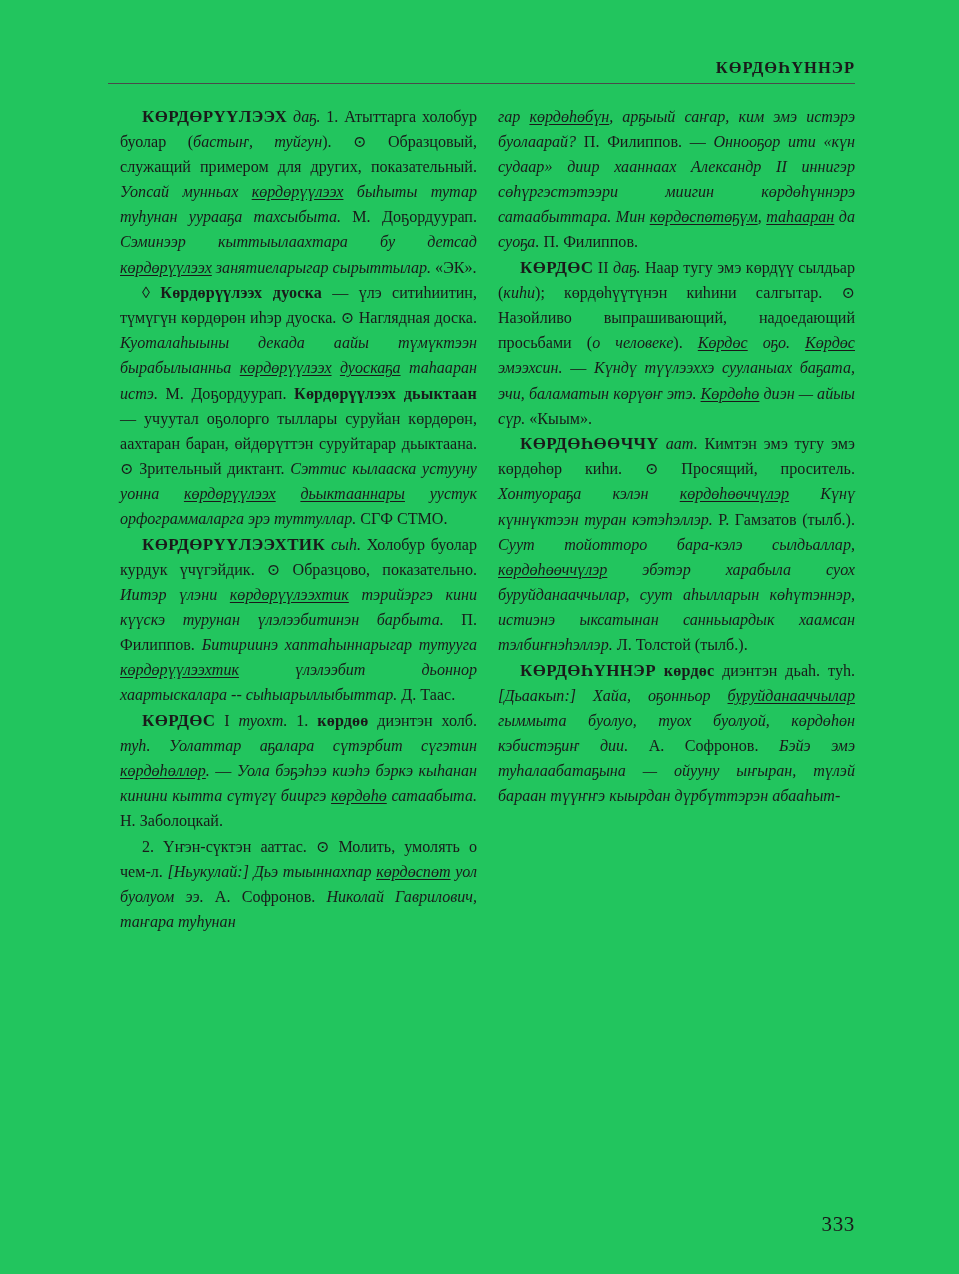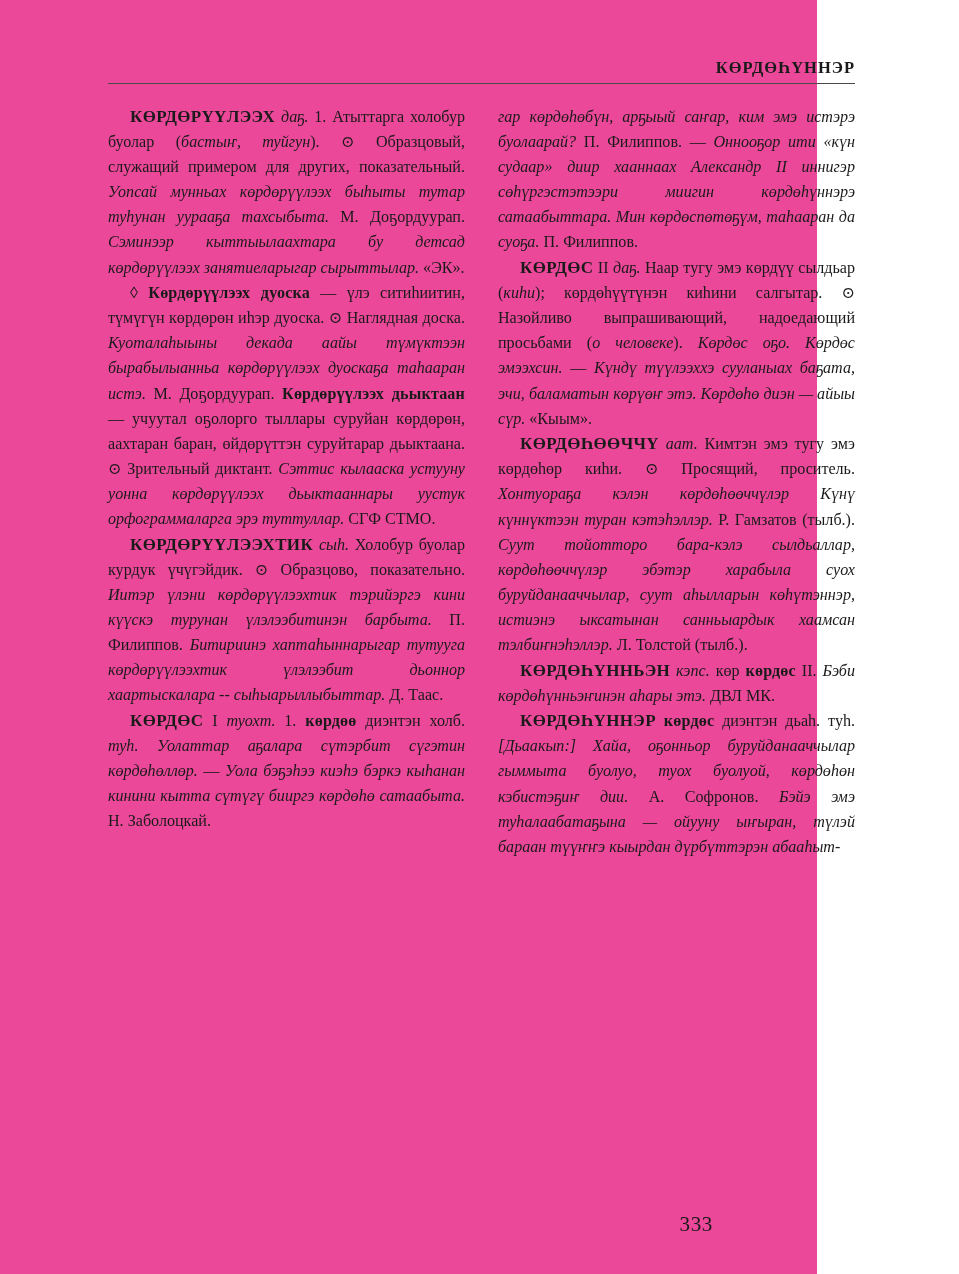--- a/index.html
+++ b/index.html
@@ -12,23 +12,23 @@
     height: 1274px;
     position: relative;
     font-family: "Liberation Serif", "DejaVu Serif", serif;
     color: #1a1a1a;
     overflow: hidden;
   }
 
   .page {
     position: absolute;
     left: 0; top: 0;
-    width: 817px;
+    width: 959px;
     height: 1274px;
-    background: #ec4899;
+    background: #22c55e;
   }
 
   
   .runhead {
     position: absolute;
     left: 108px;
     top: 58px;
     width: 747px;
     height: 30px;
   }
@@ -57,21 +57,21 @@
     top: 104px;
     width: 747px;
     height: 1090px;
   }
   .col {
     position: absolute;
     top: 0;
     width: 357px;
     height: 1090px;
   }
-  .col-left  { left: 0px; }
+  .col-left  { left: 12px; }
   .col-right { left: 390px; }
 
   .entry {
     margin: 0 0 0.5px 0;
     font-size: 16.1px;
     line-height: 25.1px;
     text-align: justify;
     text-justify: inter-word;
     text-indent: 22px;
     hyphens: manual;
@@ -88,21 +88,21 @@
   }
   .hw-sub {
     font-weight: bold;
     letter-spacing: 0.01em;
   }
   
   .gr { font-style: italic; }
   
   .ex { font-style: italic; }
   
-  .u  { text-underline-offset: 2px; }
+  .u  { text-decoration: underline; text-underline-offset: 2px; }
   
   .mk-circ { font-style: normal; }
   .mk-loz  { font-style: normal; }
   .rom { font-style: normal; font-weight: normal; }
 
   
   .folio {
     position: absolute;
     right: 104px;
     top: 1212px;
@@ -121,27 +121,27 @@
     <div class="runhead-rule"></div>
   </div>
 
   <div class="columns">
 
     <div class="col col-left">
       <p class="entry"><span class="hw">КӨРДӨРҮҮЛЭЭХ</span> <span class="gr">даҕ.</span> 1. Атыттарга холобур буолар (<span class="ex">бастыҥ, туйгун</span>). <span class="mk-circ">⊙</span> Образцовый, служащий примером для других, показательный. <span class="ex">Уопсай мунньах <span class="u">көрдөрүүлээх</span> быһыты тутар туһунан уурааҕа тахсыбыта.</span> М. Доҕордуурап. <span class="ex">Сэминээр кыттыылаахтара бу детсад <span class="u">көрдөрүүлээх</span> занятиеларыгар сырыттылар.</span> «ЭК».</p>
       <p class="entry"><span class="mk-loz">◊</span> <span class="hw-sub">Көрдөрүүлээх дуоска</span> — үлэ ситиһиитин, түмүгүн көрдөрөн иһэр дуоска. <span class="mk-circ">⊙</span> Наглядная доска. <span class="ex">Куоталаһыыны декада аайы түмүктээн бырабылыанньа <span class="u">көрдөрүүлээх</span> <span class="u">дуоскаҕа</span> таһааран истэ.</span> М. Доҕордуурап. <span class="hw-sub">Көрдөрүүлээх дьыктаан</span> — учуутал оҕолорго тыллары суруйан көрдөрөн, аахтаран баран, өйдөрүттэн суруйтарар дьыктаана. <span class="mk-circ">⊙</span> Зрительный диктант. <span class="ex">Сэттис кылааска устууну уонна <span class="u">көрдөрүүлээх</span> <span class="u">дьыктааннары</span> уустук орфограммаларга эрэ туттуллар.</span> СГФ СТМО.</p>
       <p class="entry"><span class="hw">КӨРДӨРҮҮЛЭЭХТИК</span> <span class="gr">сыһ.</span> Холобур буолар курдук үчүгэйдик. <span class="mk-circ">⊙</span> Образцово, показательно. <span class="ex">Иитэр үлэни <span class="u">көрдөрүүлээхтик</span> тэрийэргэ кини күүскэ турунан үлэлээбитинэн барбыта.</span> П. Филиппов. <span class="ex">Битириинэ хаптаһыннарыгар тутууга <span class="u">көрдөрүүлээхтик</span> үлэлээбит дьоннор хаартыскалара -- сыһыарыллыбыттар.</span> Д. Таас.</p>
       <p class="entry"><span class="hw">КӨРДӨС</span> <span class="rom">I</span> <span class="gr">туохт.</span> 1. <span class="hw-sub">көрдөө</span> диэнтэн холб. <span class="gr">туһ.</span> <span class="ex">Уолаттар аҕалара сүтэрбит сүгэтин <span class="u">көрдөһөллөр</span>.</span> — <span class="ex">Уола бэҕэһээ киэһэ бэркэ кыһанан кинини кытта сүтүгү бииргэ <span class="u">көрдөһө</span> сатаабыта.</span> Н. Заболоцкай.</p>
+      <p class="entry">2. Үҥэн-сүктэн ааттас. <span class="mk-circ">⊙</span> Молить, умолять о чем-л. <span class="ex">[Ньукулай:] Дьэ тыыннахпар <span class="u">көрдөспөт</span> уол буолуом ээ.</span> А. Софронов. <span class="ex">Николай Гаврилович, таҥара туһунан</span></p>
     </div>
 
     <div class="col col-right">
       <p class="entry cont"><span class="ex">гар <span class="u">көрдөһөбүн</span>, арҕыый саҥар, ким эмэ истэрэ буолаарай?</span> П. Филиппов. — <span class="ex">Оннооҕор ити «күн судаар» диир хааннаах Александр II иннигэр сөһүргэстэтээри миигин көрдөһүннэрэ сатаабыттара. Мин <span class="u">көрдөспөтөҕүм</span>, <span class="u">таһааран</span> да суоҕа.</span> П. Филиппов.</p>
       <p class="entry"><span class="hw">КӨРДӨС</span> <span class="rom">II</span> <span class="gr">даҕ.</span> Наар тугу эмэ көрдүү сылдьар (<span class="ex">киһи</span>); көрдөһүүтүнэн киһини салгытар. <span class="mk-circ">⊙</span> Назойливо выпрашивающий, надоедающий просьбами (<span class="ex">о человеке</span>). <span class="ex"><span class="u">Көрдөс</span> оҕо. <span class="u">Көрдөс</span> эмээхсин.</span> — <span class="ex">Күндү түүлээххэ сууланыах баҕата, эчи, баламатын көрүөҥ этэ. <span class="u">Көрдөһө</span> диэн — айыы сүр.</span> «Кыым».</p>
       <p class="entry"><span class="hw">КӨРДӨҺӨӨЧЧҮ</span> <span class="gr">аат.</span> Кимтэн эмэ тугу эмэ көрдөһөр киһи. <span class="mk-circ">⊙</span> Просящий, проситель. <span class="ex">Хонтуораҕа кэлэн <span class="u">көрдөһөөччүлэр</span> Күнү күннүктээн туран кэтэһэллэр.</span> Р. Гамзатов (тылб.). <span class="ex">Суут тойотторо бара-кэлэ сылдьаллар, <span class="u">көрдөһөөччүлэр</span> эбэтэр харабыла суох буруйданааччылар, суут аһылларын көһүтэннэр, истиэнэ ыксатынан санньыардык хаамсан тэлбиҥнэһэллэр.</span> Л. Толстой (тылб.).</p>
-      <p class="entry"><span class="hw">КӨРДӨҺҮННЬЭН</span> <span class="gr">кэпс.</span> көр <span class="hw-sub">көрдөс</span> <span class="rom">II</span>. <span class="ex">Бэби <span class="u">көрдөһүнньэҥинэн</span> аһары этэ.</span> ДВЛ МК.</p>
       <p class="entry"><span class="hw">КӨРДӨҺҮННЭР</span> <span class="hw-sub">көрдөс</span> диэнтэн дьаһ. туһ. <span class="ex">[Дьаакып:] Хайа, оҕонньор <span class="u">буруйданааччылар</span> гыммыта буолуо, туох буолуой, көрдөһөн кэбистэҕиҥ дии.</span> А. Софронов. <span class="ex">Бэйэ эмэ туһалаабатаҕына — ойууну ыҥыран, түлэй бараан түүҥҥэ кыырдан дүрбүттэрэн абааһыт-</span></p>
     </div>
 
   </div>
 
   <div class="folio">333</div>
 
 </div>
 
 </body></html>

